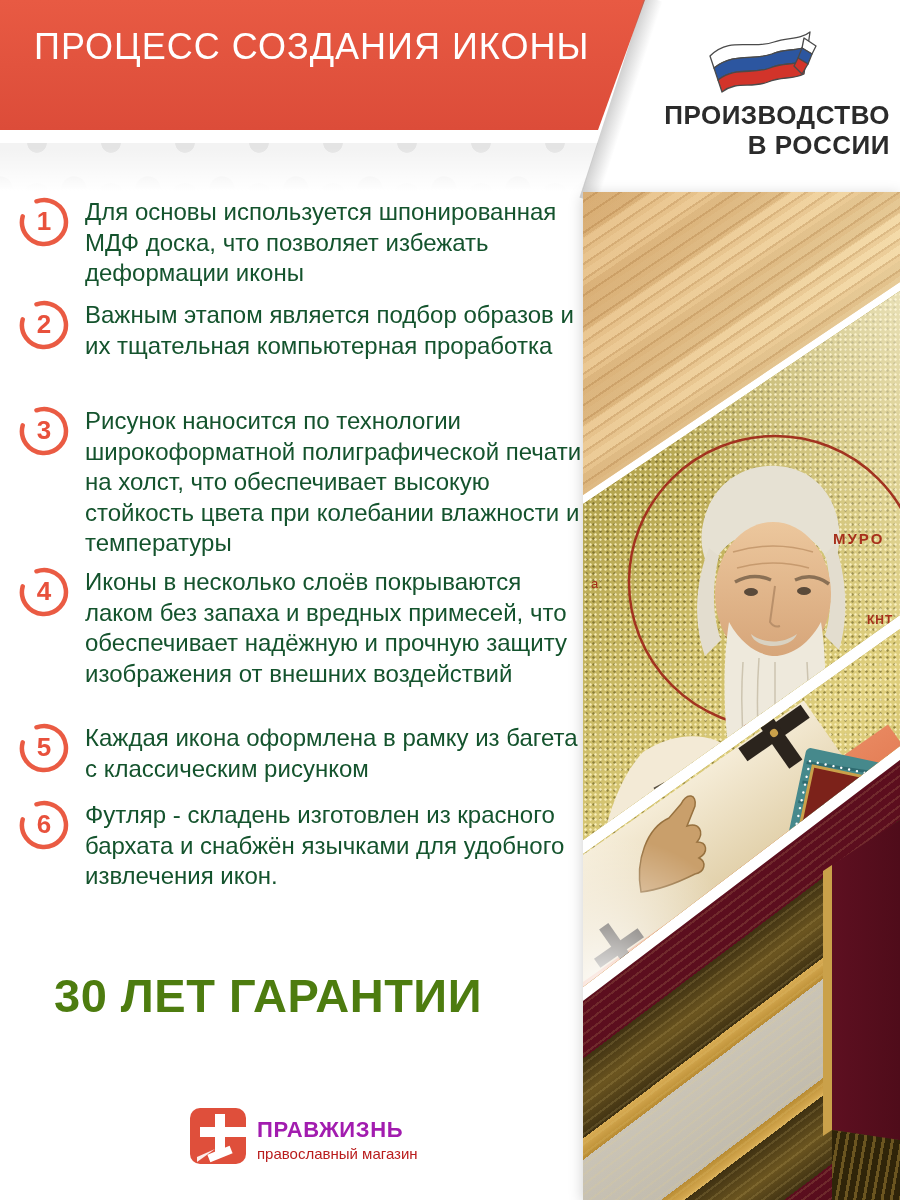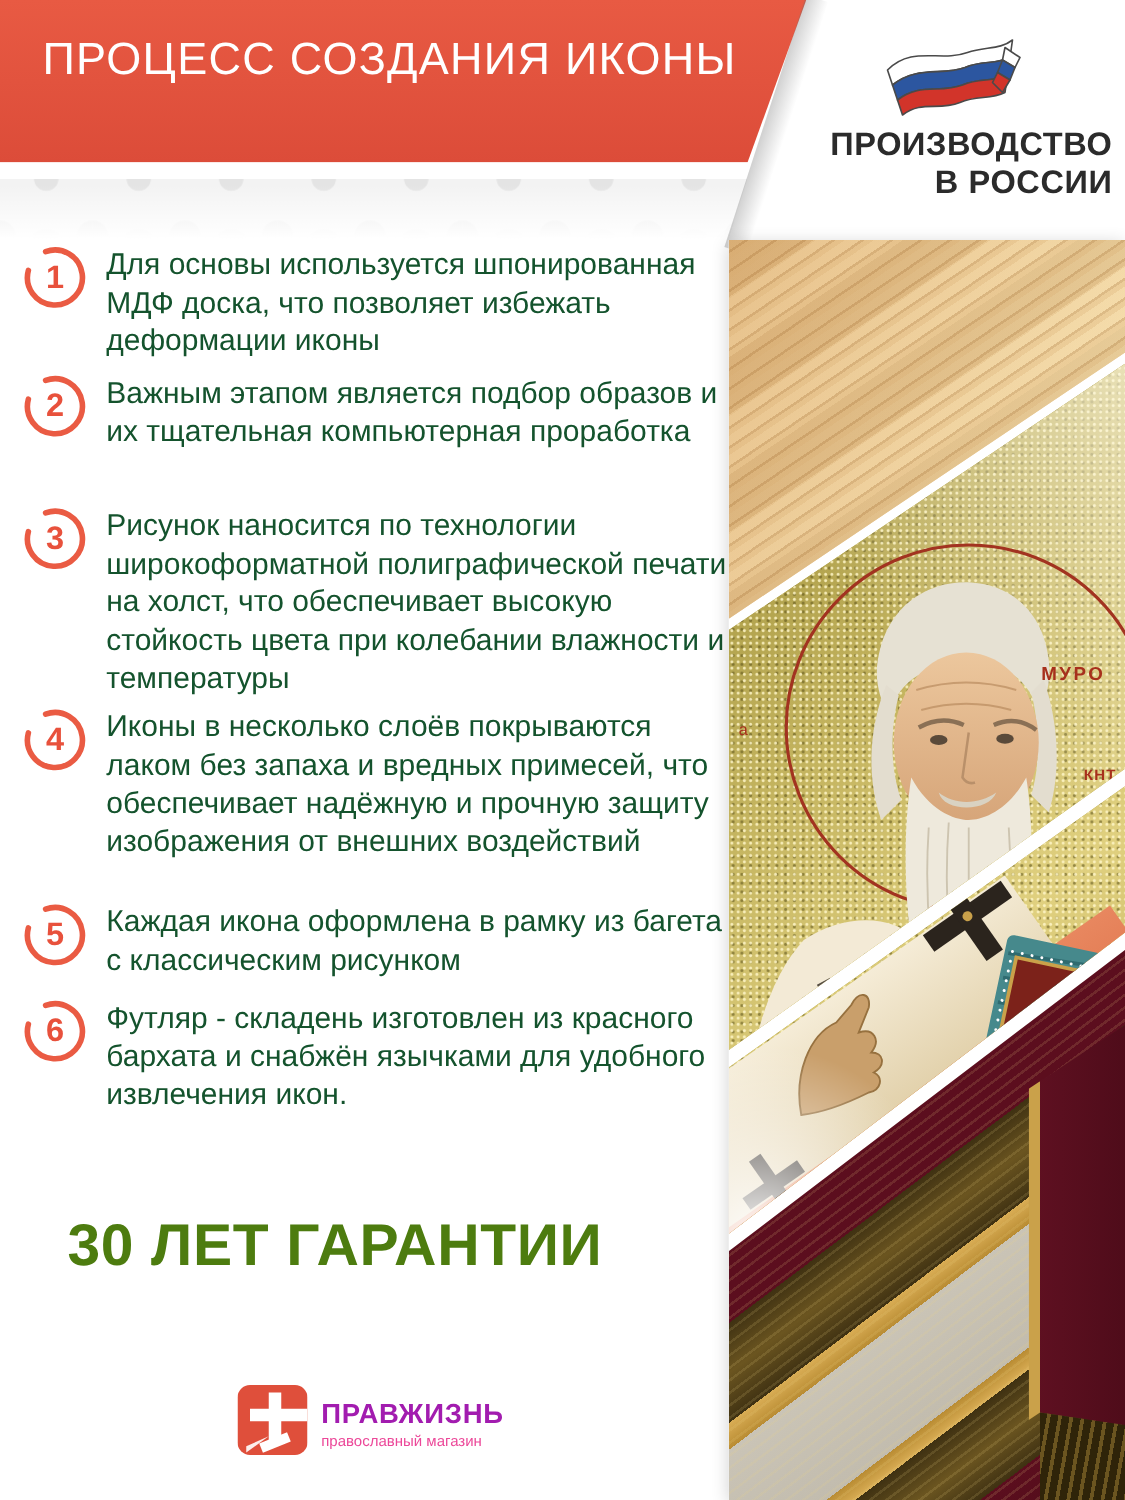--- a/index.html
+++ b/index.html
@@ -45,21 +45,21 @@
             font-size:26px;font-weight:700;color:#e8513c;padding-bottom:2px;}
   .step-text{margin-left:67px;padding-top:1px;font-size:24px;line-height:30.5px;color:#14532d;max-width:497px;}
 
   
   .guarantee{position:absolute;left:54px;top:968px;font-size:47px;font-weight:700;
              color:#4d7c0f;letter-spacing:.5px;}
   .logo{position:absolute;left:190px;top:1108px;display:flex;align-items:center;}
   .logo-mark{width:56px;height:56px;flex:0 0 auto;}
   .logo-text{margin-left:11px;padding-top:6px;}
   .logo-brand{font-size:22px;font-weight:700;color:#a21caf;letter-spacing:.6px;}
-  .logo-tagline{font-size:12px;color:#ec4899;margin-top:2px;}
+  .logo-tagline{font-size:15px;color:#b91c1c;margin-top:2px;}
 
   
   .collage{position:absolute;left:583px;top:192px;width:317px;height:1008px;background:#fff;
            box-shadow:0 3px 14px rgba(0,0,0,.20);}
   .layer{position:absolute;inset:0;}
   .wood{clip-path:polygon(0 0,317px 0,317px 90px,0 303px);
         background-color:#ecca96;
         background-image:
           repeating-linear-gradient(146deg,rgba(255,255,255,0) 0 7px,rgba(168,115,55,.30) 7px 9px,rgba(216,172,112,.28) 9px 13px),
           repeating-linear-gradient(146deg,rgba(150,100,45,.12) 0 38px,rgba(255,232,190,.20) 38px 78px),

